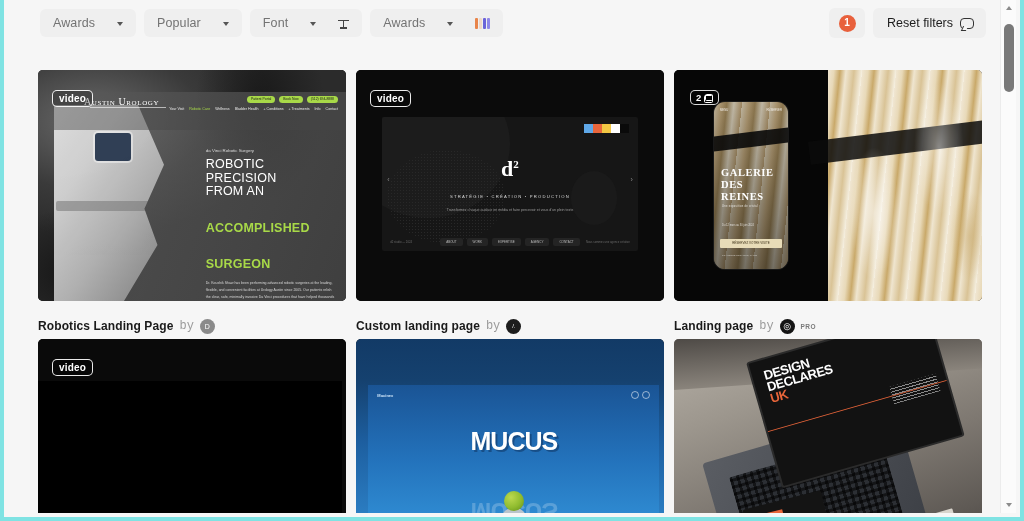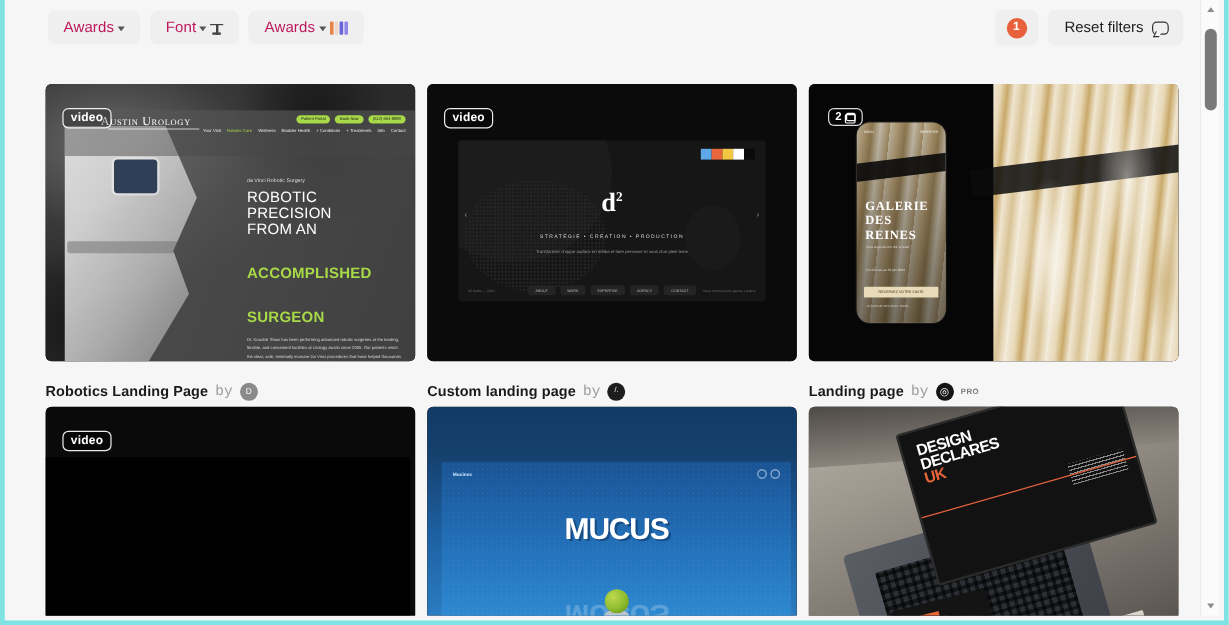--- a/index.html
+++ b/index.html
@@ -41,26 +41,26 @@
     background: #f6f6f6;
     display: flex;
     align-items: center;
     padding: 0 20px 0 36px;
   }
   .filter-group { display: flex; align-items: center; gap: 8px; }
   .filter-pill {
     height: 28px;
     display: inline-flex;
     align-items: center;
-    gap: 3px;
+    gap: 22px;
     padding: 0 13px;
     background: #efefef;
     border-radius: 6px;
     font-size: 12.5px;
-    color: #be185d;
+    color: #737373;
     cursor: pointer;
     white-space: nowrap;
     letter-spacing: .1px;
   }
   .chev {
     display: inline-block;
     width: 0; height: 0;
     border-left: 3.5px solid transparent;
     border-right: 3.5px solid transparent;
     border-top: 4px solid #555;
@@ -540,20 +540,24 @@
   <div id="content">
 
     <div id="toolbar">
       <div class="filter-group">
 
         <div class="filter-pill">
           <span>Awards</span>
           <span class="chev"></span>
         </div>
 
+        <div class="filter-pill">
+          <span>Popular</span>
+          <span class="chev"></span>
+        </div>
 
         <div class="filter-pill">
           <span>Font</span>
           <span class="chev"></span>
           <span class="font-icon">
               <i></i>
             </span>
         </div>
 
         <div class="filter-pill">

